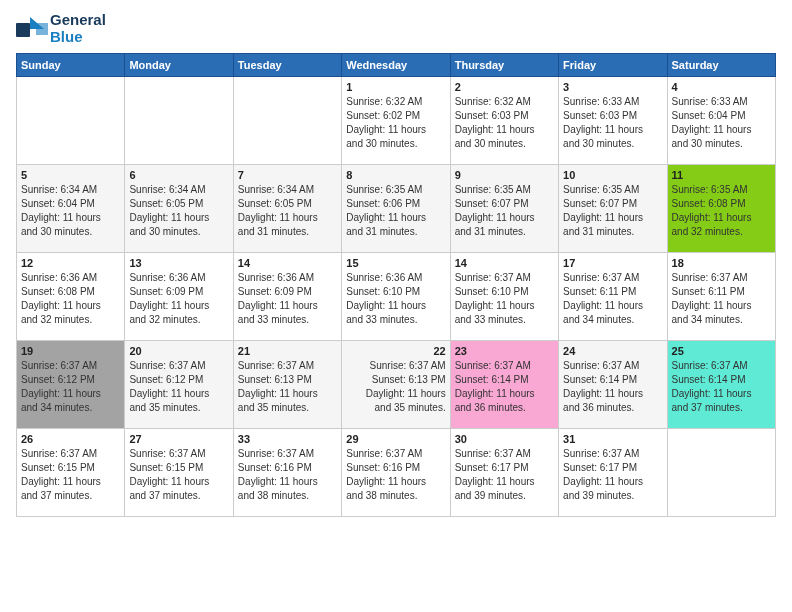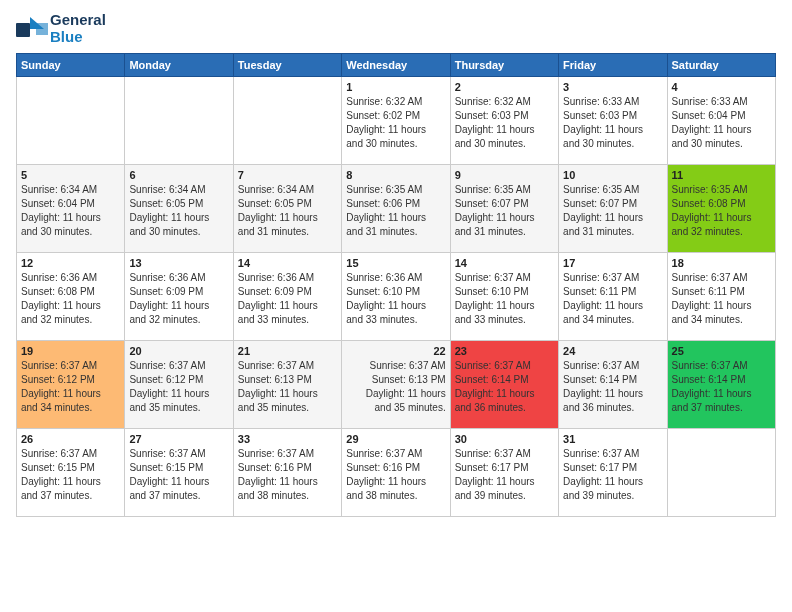--- a/index.html
+++ b/index.html
@@ -253,21 +253,21 @@
           </td>
           <td>
             <span class="day-number">18</span>
             <div class="day-info" style="white-space: pre-line;">Sunrise: 6:37 AM
 Sunset: 6:11 PM
 Daylight: 11 hours
 and 34 minutes.</div>
           </td>
         </tr>
         <tr>
-          <td style="background: #fdba74;">
+          <td style="background: #a3a3a3;">
             <span class="day-number">19</span>
             <div class="day-info" style="white-space: pre-line;">Sunrise: 6:37 AM
 Sunset: 6:12 PM
 Daylight: 11 hours
 and 34 minutes.</div>
           </td>
           <td style="background: rgb(245, 245, 245); margin-left: 38px;">
             <span class="day-number">20</span>
             <div class="day-info" style="white-space: pre-line;">Sunrise: 6:37 AM
 Sunset: 6:12 PM
@@ -281,35 +281,35 @@
 Daylight: 11 hours
 and 35 minutes.</div>
           </td>
           <td style="background: rgb(245, 245, 245); text-align: right;">
             <span class="day-number">22</span>
             <div class="day-info" style="white-space: pre-line;">Sunrise: 6:37 AM
 Sunset: 6:13 PM
 Daylight: 11 hours
 and 35 minutes.</div>
           </td>
-          <td style="background: #ef4444;">
+          <td style="background: #f9a8d4;">
             <span class="day-number">23</span>
             <div class="day-info" style="white-space: pre-line;">Sunrise: 6:37 AM
 Sunset: 6:14 PM
 Daylight: 11 hours
 and 36 minutes.</div>
           </td>
           <td style="background: rgb(245, 245, 245);">
             <span class="day-number">24</span>
             <div class="day-info" style="white-space: pre-line;">Sunrise: 6:37 AM
 Sunset: 6:14 PM
 Daylight: 11 hours
 and 36 minutes.</div>
           </td>
-          <td style="background: #22c55e;">
+          <td style="background: #5eead4;">
             <span class="day-number">25</span>
             <div class="day-info" style="white-space: pre-line;">Sunrise: 6:37 AM
 Sunset: 6:14 PM
 Daylight: 11 hours
 and 37 minutes.</div>
           </td>
         </tr>
         <tr>
           <td>
             <span class="day-number">26</span>

